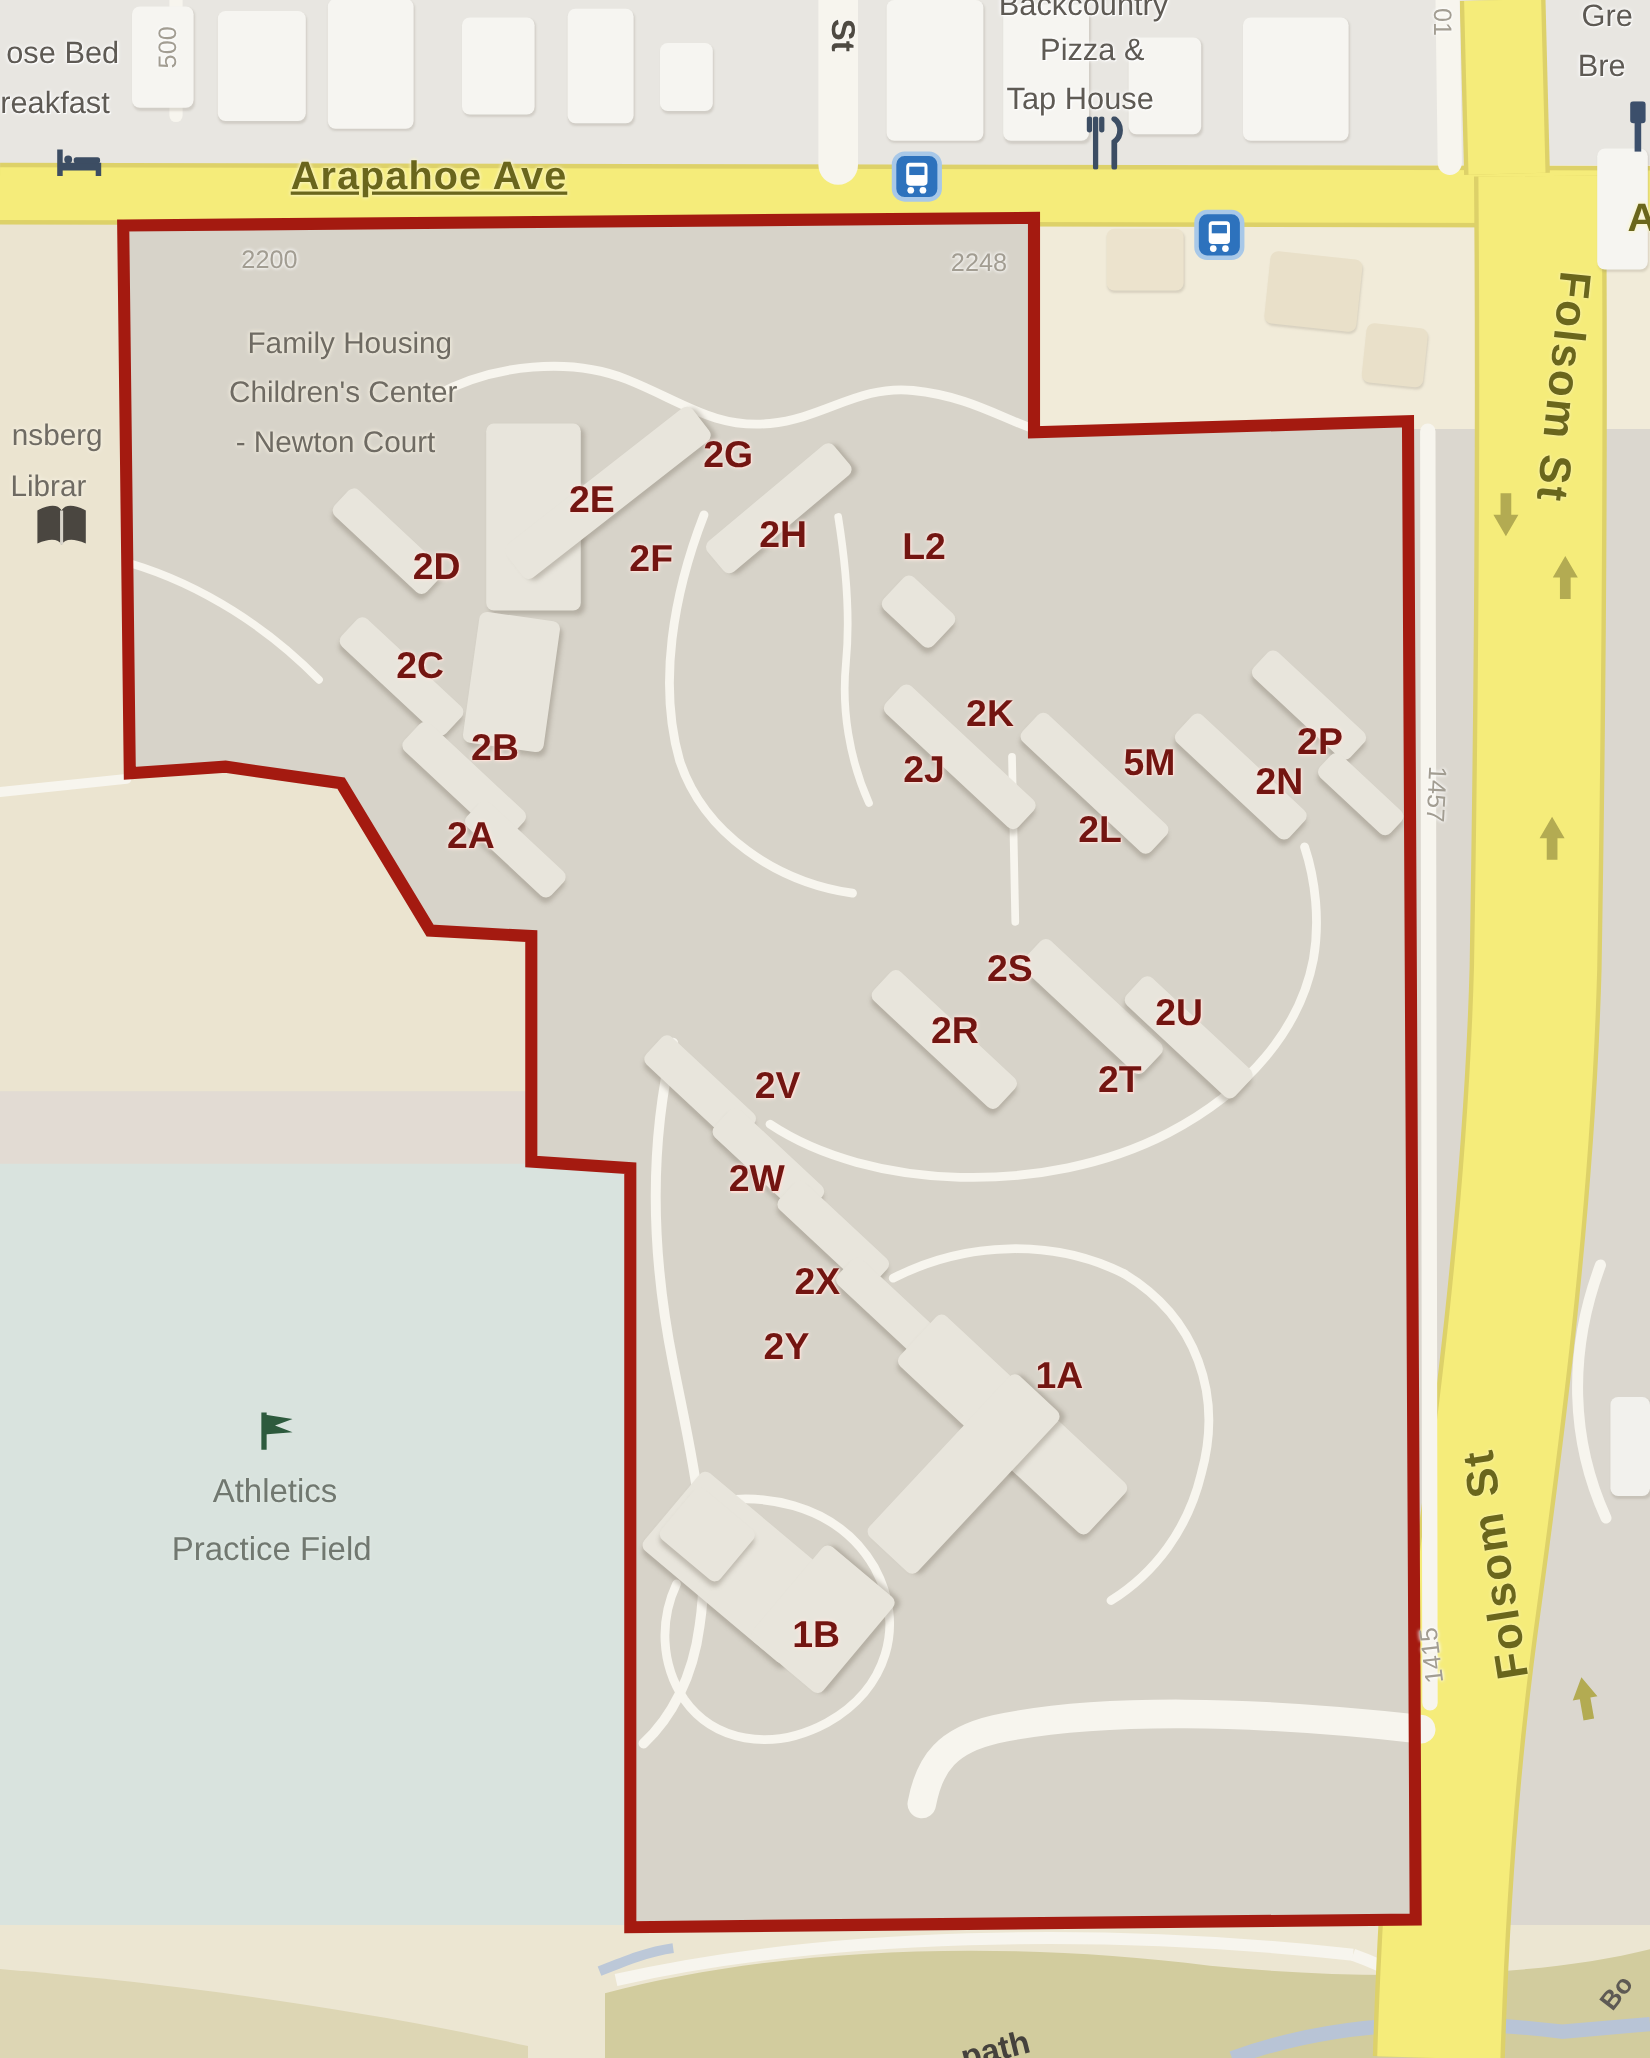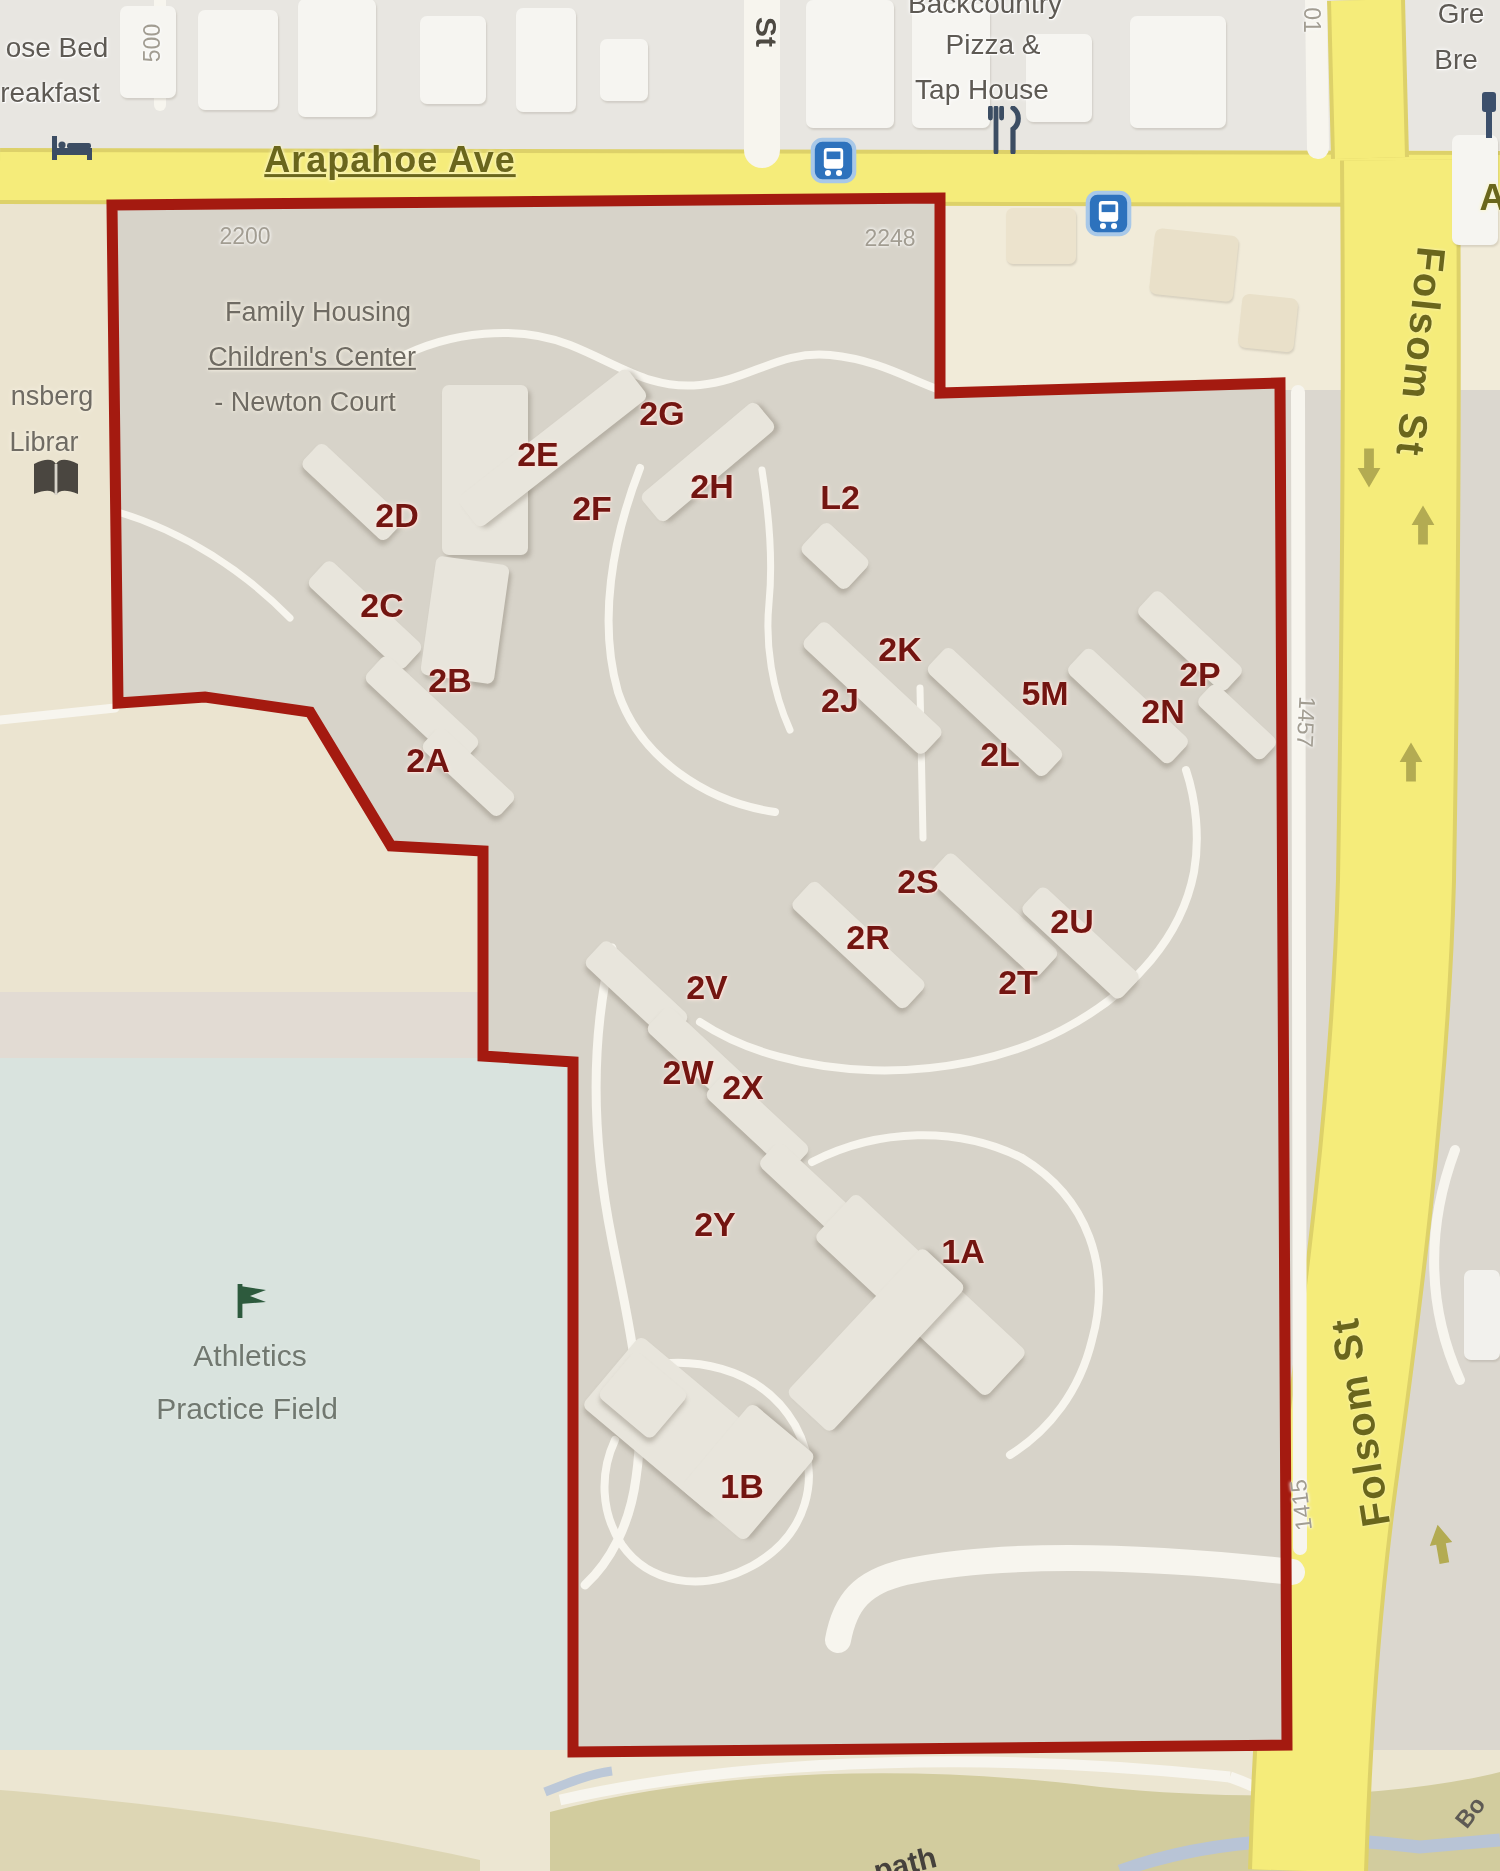--- a/index.html
+++ b/index.html
@@ -208,21 +208,21 @@
       <div class="lbl poi" style="left: 57px; top: 48px;">ose Bed</div>
       <div class="lbl poi" style="left: 50px; top: 93px;">reakfast</div>
       <div class="lbl poi" style="left: 985px; top: 4px;">Backcountry</div>
       <div class="lbl poi" style="left: 993px; top: 45px;">Pizza &amp;</div>
       <div class="lbl poi" style="left: 982px; top: 90px;">Tap House</div>
       <div class="lbl poi" style="left: 1461px; top: 14px;">Gre</div>
       <div class="lbl poi" style="left: 1456px; top: 60px;">Bre</div>
       <div class="lbl poi2" style="left: 52px; top: 396px;">nsberg</div>
       <div class="lbl poi2" style="left: 44px; top: 442px;">Librar</div>
       <div class="lbl poi2" style="left: 318px; top: 312px;">Family Housing</div>
-      <div class="lbl poi2" style="left: 312px; top: 357px; text-decoration: underline;">Children's Center</div>
+      <div class="lbl poi2" style="left: 312px; top: 357px;">Children's Center</div>
       <div class="lbl poi2" style="left: 305px; top: 402px;">- Newton Court</div>
       <div class="lbl ath" style="left: 250px; top: 1356px;">Athletics</div>
       <div class="lbl ath" style="left: 247px; top: 1409px;">Practice Field</div>
       <div class="lbl pth" style="left: 905px; top: 1864px; transform: translate(-50%, -50%) rotate(-14deg);">path</div>
       <div class="lbl bo" style="left: 1470px; top: 1812px; transform: translate(-50%, -50%) rotate(-52deg);">Bo</div>
       <div class="lbl bld" style="left: 538px; top: 455px; text-align: center;">2E</div>
       <div class="lbl bld" style="left: 592px; top: 509px;">2F</div>
       <div class="lbl bld" style="left: 662px; top: 414px;">2G</div>
       <div class="lbl bld" style="left: 712px; top: 460px; margin-top: 27px;">2H</div>
       <div class="lbl bld" style="left: 840px; top: 498px;">L2</div>
@@ -235,18 +235,18 @@
       <div class="lbl bld" style="left: 1045px; top: 694px;">5M</div>
       <div class="lbl bld" style="left: 1000px; top: 755px;">2L</div>
       <div class="lbl bld" style="left: 1200px; top: 675px;">2P</div>
       <div class="lbl bld" style="left: 1163px; top: 712px;">2N</div>
       <div class="lbl bld" style="left: 918px; top: 882px;">2S</div>
       <div class="lbl bld" style="left: 868px; top: 938px;">2R</div>
       <div class="lbl bld" style="left: 1072px; top: 922px;">2U</div>
       <div class="lbl bld" style="left: 1018px; top: 983px;">2T</div>
       <div class="lbl bld" style="left: 707px; top: 988px;">2V</div>
       <div class="lbl bld" style="left: 688px; top: 1073px;">2W</div>
-      <div class="lbl bld" style="left: 743px; top: 1088px;">2X</div>
+      <div class="lbl bld" style="left: 743px; top: 1166px;">2X</div>
       <div class="lbl bld" style="left: 715px; top: 1225px;">2Y</div>
       <div class="lbl bld" style="left: 963px; top: 1252px;">1A</div>
       <div class="lbl bld" style="left: 742px; top: 1487px;">1B</div>
     </div>
 </div>
 
 </body></html>

